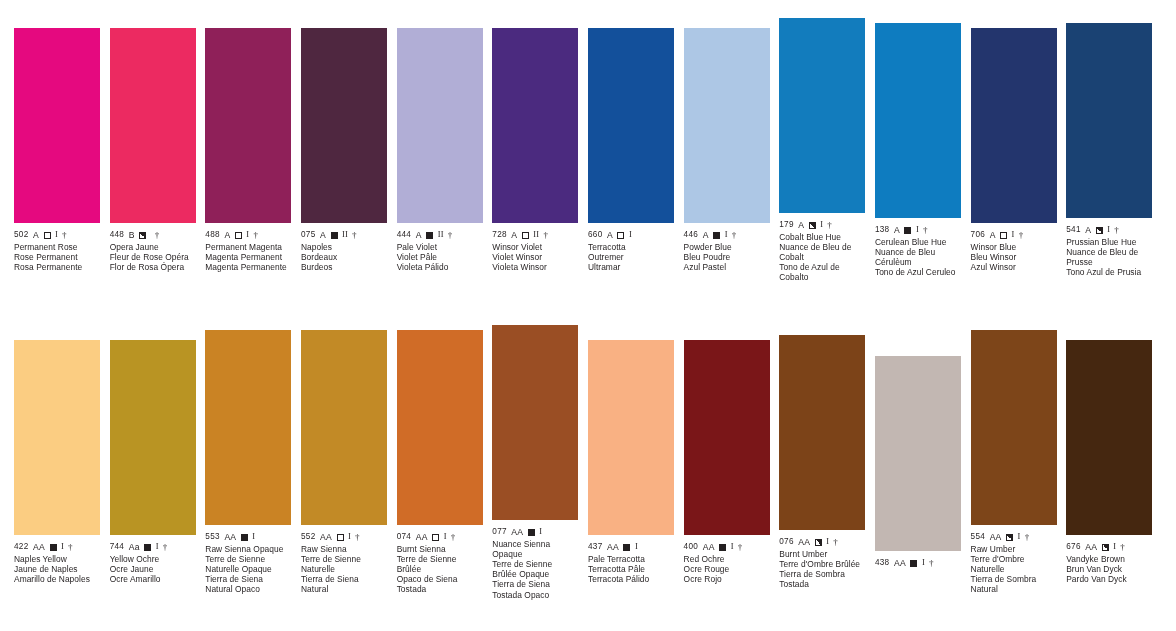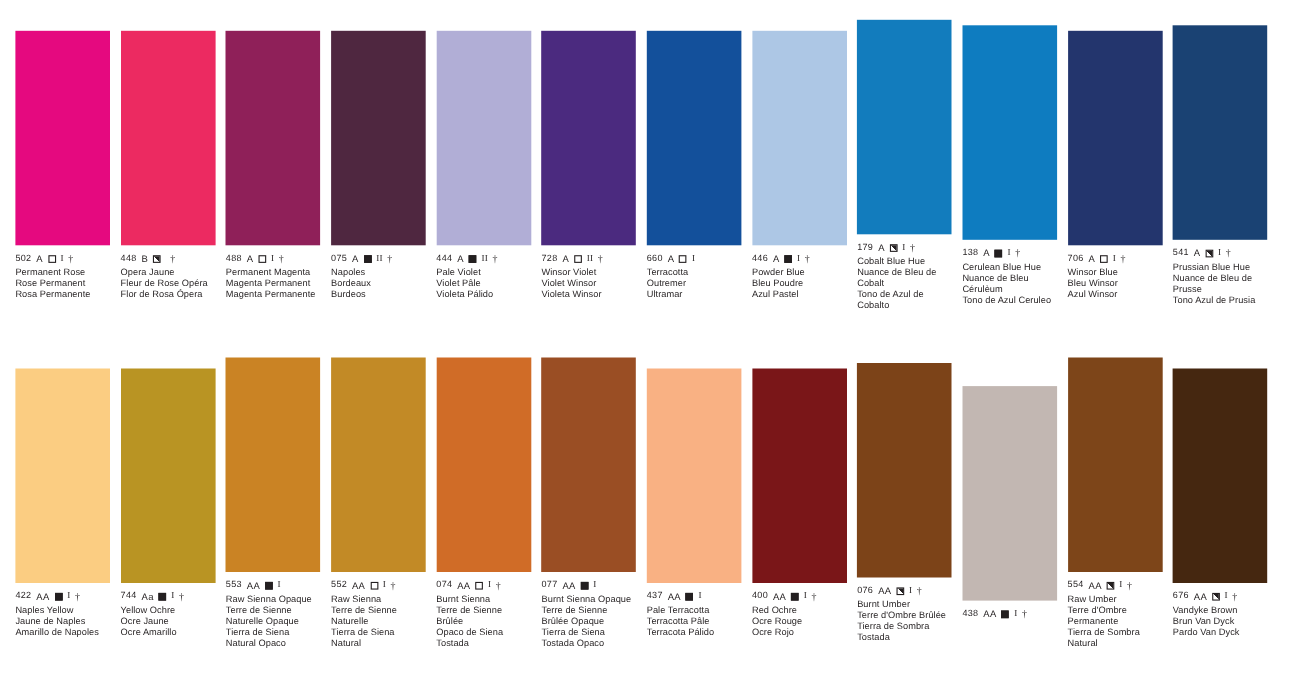--- a/index.html
+++ b/index.html
@@ -401,21 +401,21 @@
       <div class="cell">
         <div class="swatch" style="background: rgb(154, 78, 36);"></div>
         <div class="label">
           <div class="codeline">
             <span class="code">077</span>
             <span class="perm">AA</span>
             <span class="tbox filled"></span>
             <span class="series">I</span>
           </div>
           <div class="names">
-            <div class="nm en">Burnt Sienna Opaque</div>
+            <div class="nm en">Nuance Sienna Opaque</div>
             <div class="nm">Terre de Sienne Brûlée Opaque</div>
             <div class="nm">Tierra de Siena Tostada Opaco</div>
           </div>
         </div>
       </div>
       <div class="cell">
         <div class="swatch" style="background: rgb(249, 177, 131);"></div>
         <div class="label">
           <div class="codeline">
             <span class="code">437</span>
@@ -481,21 +481,21 @@
         <div class="label">
           <div class="codeline">
             <span class="code">554</span>
             <span class="perm">AA</span>
             <span class="tbox half"></span>
             <span class="series">I</span>
             <span class="dagger">†</span>
           </div>
           <div class="names">
             <div class="nm en">Raw Umber</div>
-            <div class="nm">Terre d'Ombre Permanente</div>
+            <div class="nm">Terre d'Ombre Naturelle</div>
             <div class="nm">Tierra de Sombra Natural</div>
           </div>
         </div>
       </div>
       <div class="cell">
         <div class="swatch" style="background: rgb(69, 39, 16);"></div>
         <div class="label">
           <div class="codeline">
             <span class="code">676</span>
             <span class="perm">AA</span>

